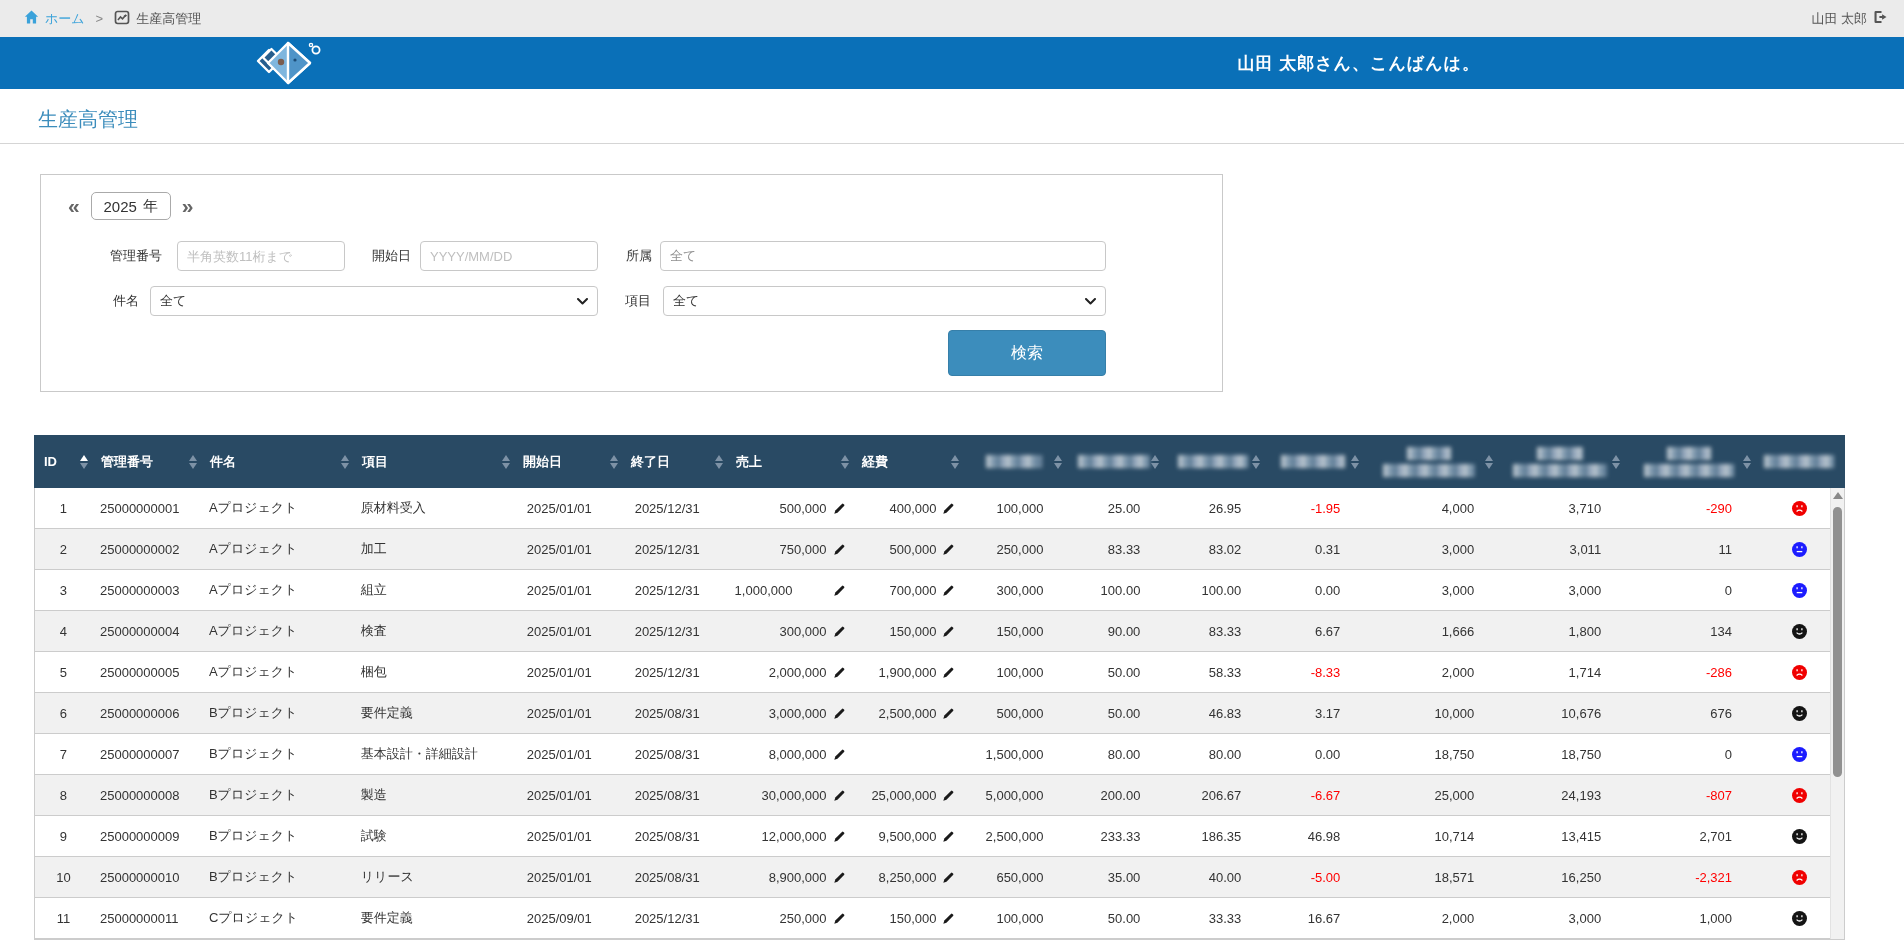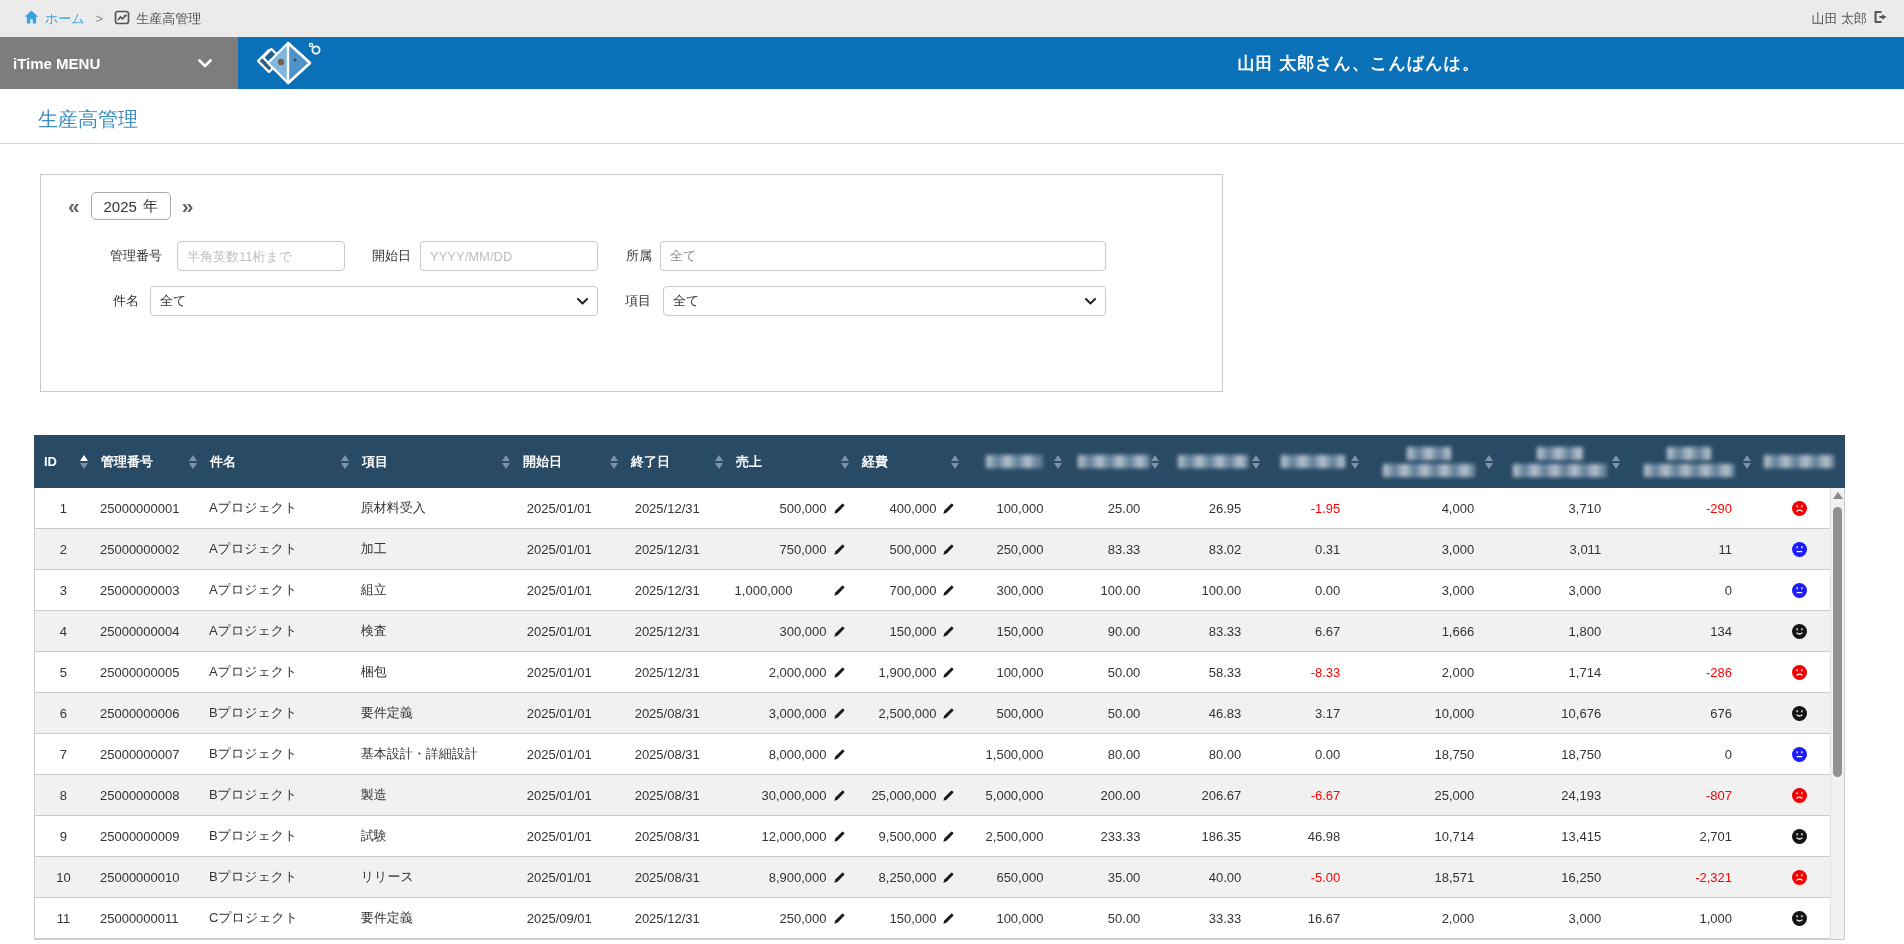--- a/index.html
+++ b/index.html
@@ -101,26 +101,20 @@
     <div class="user-area">
       <span>山田 太郎</span>
       <span style="cursor:pointer"><svg width="15" height="14" viewBox="0 0 14 14">
             <path d="M8 1 H2.2 A1.2 1.2 0 0 0 1 2.2 V11.8 A1.2 1.2 0 0 0 2.2 13 H8 V11 H3.1 V3 H8 Z" fill="#555"></path>
             <path d="M8.6 4.2 V6.1 H5.9 V7.9 H8.6 V9.8 L13 7 Z" fill="#555"></path>
           </svg></span>
     </div>
   </div>
 
   <div class="menubar">
-    <div class="menu-btn">
-      <span>iTime MENU</span>
-      <svg width="14" height="9" viewBox="0 0 14 9">
-          <polyline points="1.5,1.5 7,7 12.5,1.5" fill="none" stroke="#fff" stroke-width="2.6" stroke-linecap="round" stroke-linejoin="round"></polyline>
-        </svg>
-    </div>
     <div class="logo">
       <svg width="72" height="46" viewBox="0 0 72 46">
         <g stroke="#fff" stroke-width="2.4" stroke-linejoin="round">
           <polygon points="14,9 25,20 14,31 3,20" fill="#265e8e"></polygon>
           <polygon points="9,14 31,14 31,26 9,26" fill="#265e8e" transform="rotate(45 20 20)" stroke-width="2.2"></polygon>
           <polygon points="33,2 55,22 33,42 13,22" fill="#7fb6de"></polygon>
           <polygon points="33,2 55,22 33,42" fill="#4f94c8"></polygon>
         </g>
         <circle cx="26" cy="21" r="3.2" fill="#7a5c4f"></circle>
         <circle cx="40" cy="19" r="1.6" fill="#1d4d77"></circle>
@@ -164,20 +158,21 @@
       </div>
       <label class="flabel" style="left:584px">項目</label>
       <div class="fselect" style="left:622px;width:443px">
         <span>全て</span>
         <svg width="11" height="7" viewBox="0 0 11 7">
             <polyline points="1,1 5.5,5.5 10,1" fill="none" stroke="#222" stroke-width="2" stroke-linecap="round" stroke-linejoin="round"></polyline>
           </svg>
       </div>
     </div>
 
+    <button class="search-btn">検索</button>
   </div>
 
   <div class="grid">
     <div class="grid-header" id="ghead">
         <div class="hcell" style="width: 57px;">
           <span class="hlab">ID</span>
           <span class="sort asc">
             <i class="tu"></i>
             <i class="td"></i>
           </span>

